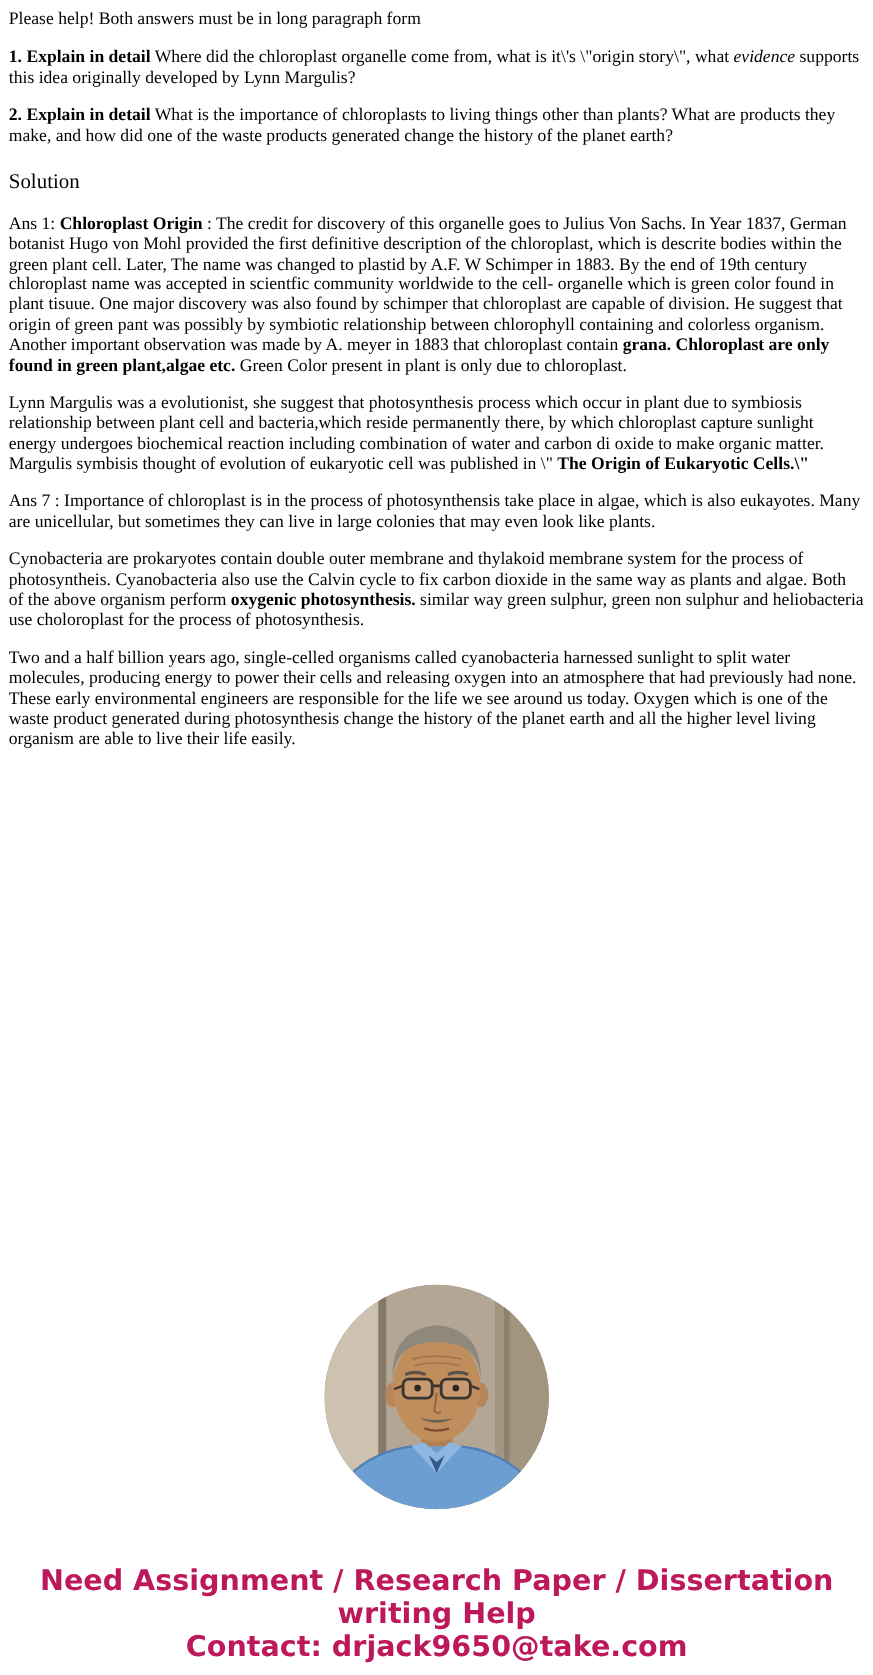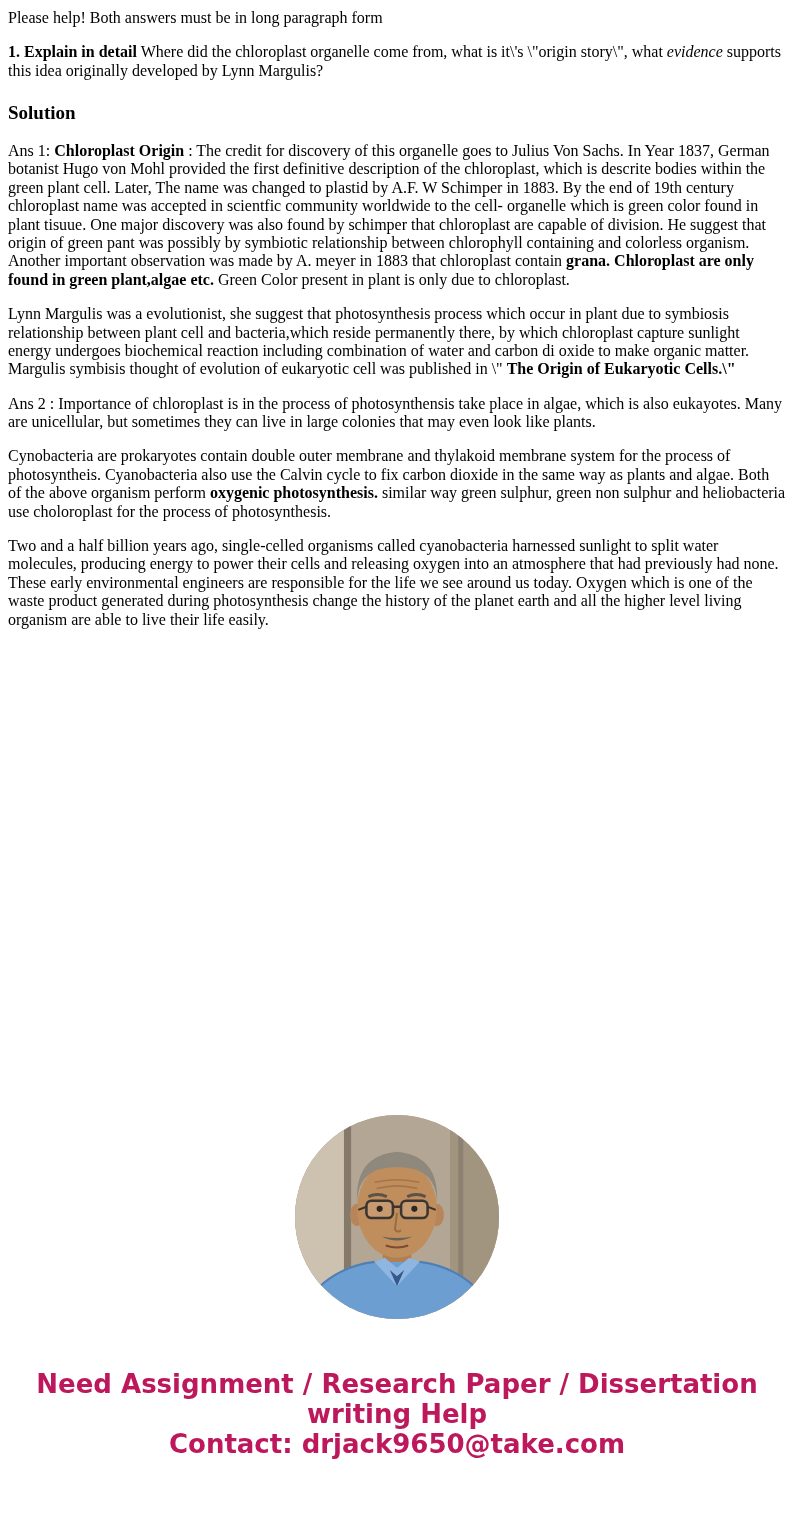--- a/index.html
+++ b/index.html
@@ -13,21 +13,21 @@
     font-size: 16px;
     line-height: 1.15;
   }
   p { margin: 16px 0; }
   p.first { margin-top: 0; }
   .bi { font-weight: bold; }
   .b  { font-weight: bold; text-align: right; }
   .i  { font-style: italic; margin-top: 22px; }
   h3.solution-heading {
     font-size: 19px;
-    font-weight: bold;
+    font-weight: normal;
     margin: 22px 0 18px 0;
     font-family: "Liberation Serif", serif;
   }
   .avatar-wrap {
     width: 204px;
     height: 204px;
     margin: 486px auto 0 auto;
     border-radius: 50%;
     overflow: hidden;
     background: #b3a695;
@@ -53,38 +53,42 @@
     <span>Please help! Both answers must be in long paragraph form</span>
   </p>
 
   <p>
     <span class="bi">1. Explain in detail</span>
     <span> Where did the chloroplast organelle come from, what is it\'s \"origin story\", what </span>
     <span class="i">evidence</span>
     <span> supports this idea originally developed by Lynn Margulis?</span>
   </p>
 
+  <p>
+    <span class="bi">2. Explain in detail</span>
+    <span> What is the importance of chloroplasts to living things other than plants? What are products they make, and how did one of the waste products generated change the history of the planet earth?</span>
+  </p>
 
   <h3 class="solution-heading">Solution</h3>
 
   <p>
     <span>Ans 1: </span>
     <span class="b">Chloroplast Origin</span>
     <span>: The credit for discovery of this organelle goes to Julius Von Sachs. In Year 1837, German botanist Hugo von Mohl provided the first definitive description of the chloroplast, which is descrite bodies within the green plant cell. Later, The name was changed to plastid by A.F. W Schimper in 1883. By the end of 19th century chloroplast name was accepted in scientfic community worldwide to the cell- organelle which is green color found in plant tisuue. One major discovery was also found by schimper that chloroplast are capable of division. He suggest that origin of green pant was possibly by symbiotic relationship between chlorophyll containing and colorless organism. Another important observation was made by A. meyer in 1883 that chloroplast contain </span>
     <span class="b">grana. Chloroplast are only found in green plant,algae etc.</span>
     <span> Green Color present in plant is only due to chloroplast.</span>
   </p>
 
   <p>
     <span>Lynn Margulis was a evolutionist, she suggest that photosynthesis process which occur in plant due to symbiosis relationship between plant cell and bacteria,which reside permanently there, by which chloroplast capture sunlight energy undergoes biochemical reaction including combination of water and carbon di oxide to make organic matter. Margulis symbisis thought of evolution of eukaryotic cell was published in \" </span>
     <span class="b">The Origin of Eukaryotic Cells.\"</span>
   </p>
 
   <p>
-    <span>Ans 2 : Importance of chloroplast is in the process of photosynthensis take place in algae, which is also eukayotes. Many are unicellular, but sometimes they can live in large colonies that may even look like plants.</span>
+    <span>Ans 7 : Importance of chloroplast is in the process of photosynthensis take place in algae, which is also eukayotes. Many are unicellular, but sometimes they can live in large colonies that may even look like plants.</span>
   </p>
 
   <p>
     <span>Cynobacteria are prokaryotes contain double outer membrane and thylakoid membrane system for the process of photosyntheis. Cyanobacteria also use the Calvin cycle to fix carbon dioxide in the same way as plants and algae. Both of the above organism perform </span>
     <span class="b">oxygenic photosynthesis.</span>
     <span> similar way green sulphur, green non sulphur and heliobacteria use choloroplast for the process of photosynthesis.</span>
   </p>
 
   <p>
     <span>Two and a half billion years ago, single-celled organisms called cyanobacteria harnessed sunlight to split water molecules, producing energy to power their cells and releasing oxygen into an atmosphere that had previously had none. These early environmental engineers are responsible for the life we see around us today. Oxygen which is one of the waste product generated during photosynthesis change the history of the planet earth and all the higher level living organism are able to live their life easily.</span>

